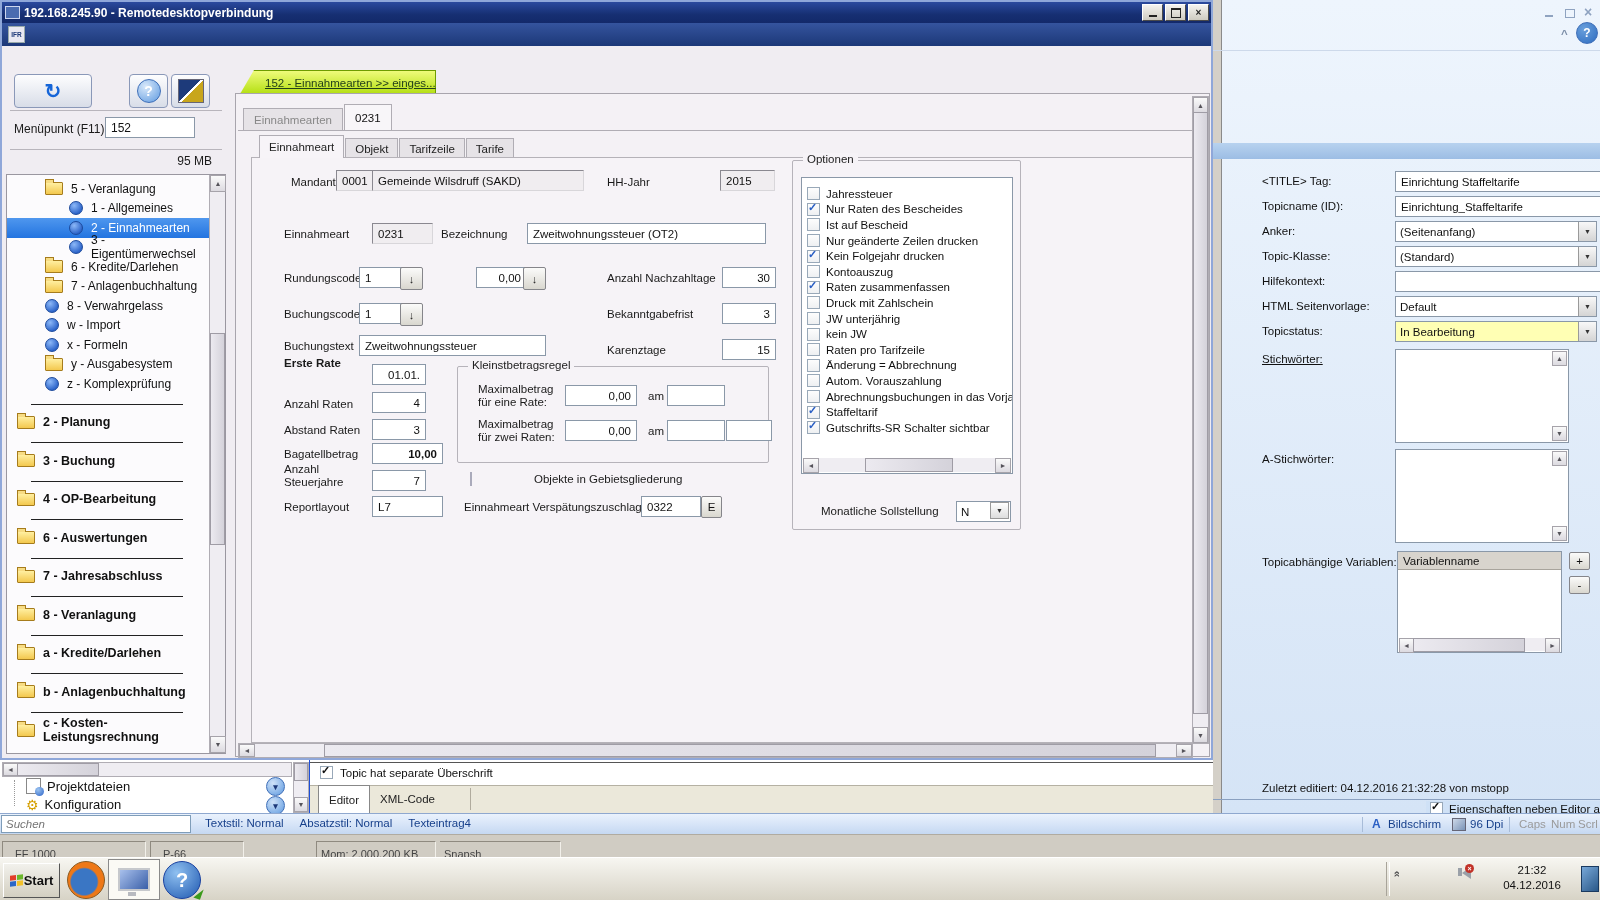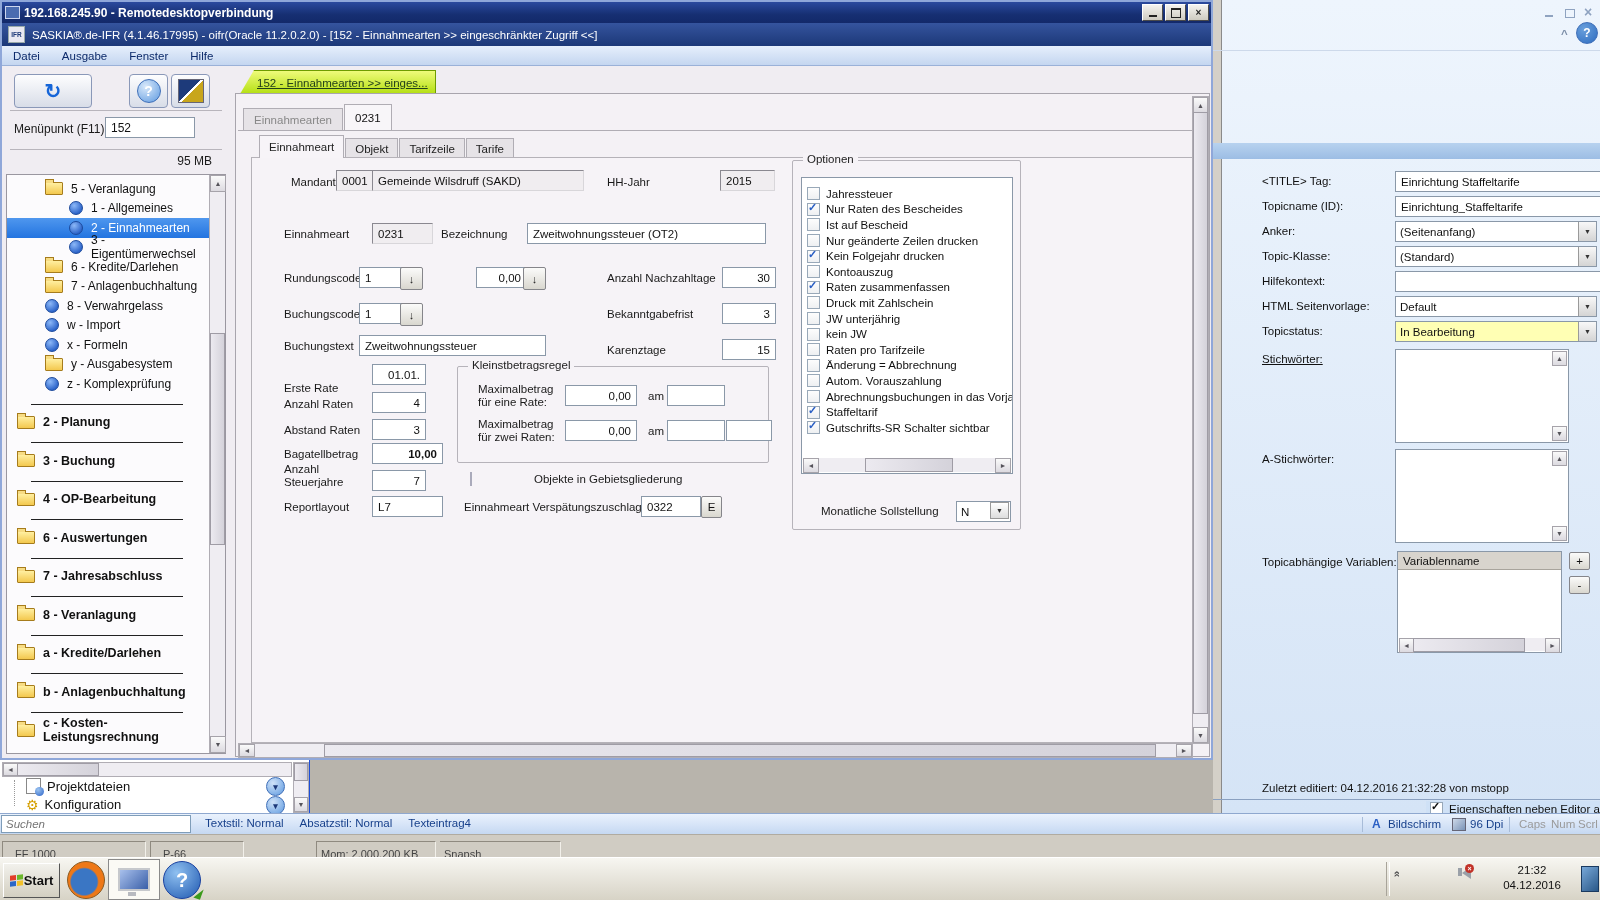--- a/index.html
+++ b/index.html
@@ -46,21 +46,21 @@
   .t-row.divider{margin-top:19px;position:relative;}
   .t-row.divider::before{content:"";position:absolute;top:-9px;left:24px;width:152px;border-top:1px solid #222;}
   .t-row.selected{background:linear-gradient(180deg,#4f97ee,#2374e0);color:#fff;}
   .t-icon{display:none;}
   .t-icon.show{display:block;}
   .icon-folder{width:16px;height:11px;background:linear-gradient(180deg,#ffefa0,#f3c84e);border:1px solid #a67c1c;border-radius:1px;position:relative;flex:none;}
   .icon-folder::before{content:"";position:absolute;top:-4px;left:-1px;width:7px;height:3px;background:#f7dc84;border:1px solid #a67c1c;border-bottom:none;}
   .icon-dot{width:12px;height:12px;border-radius:50%;background:radial-gradient(circle at 35% 30%,#8cb8f8,#2a62c8 75%);border:1px solid #1c4a9c;flex:none;}
   
   .doc-tab{left:238px;top:68px;width:194px;height:23px;background:linear-gradient(180deg,#eefb7a,#b4df12);border:1px solid #6e9c00;border-bottom:none;clip-path:polygon(14px 0,100% 0,100% 100%,0 100%);display:flex;align-items:center;}
-  .doc-tab-label{margin-left:16px;text-decoration:underline;color:#23401a;font-size:11.5px;white-space:nowrap;text-align:center;}
+  .doc-tab-label{margin-left:24px;text-decoration:underline;color:#23401a;font-size:11.5px;white-space:nowrap;text-align:center;}
   .doc-tab-close{margin-left:8px;font-weight:bold;font-size:12px;color:#111;}
   .content-panel{left:233px;top:91px;width:975px;height:664px;background:#f4f1f5;border:1px solid #a8a5ad;box-sizing:border-box;}
   .tabs1{left:7px;top:11px;height:25px;display:flex;align-items:flex-end;}
   .tab1{height:21px;padding:0 10px;display:flex;align-items:center;background:#e6e3e7;border:1px solid #b0adb4;border-bottom:none;color:#888;margin-right:1px;}
   .tab1.active{height:25px;background:#f8f6f9;color:#111;z-index:2;}
   .tabline1{left:2px;top:36px;width:955px;border-top:1px solid #b0adb4;}
   .tabs2{left:23px;top:42px;height:22px;display:flex;align-items:flex-end;}
   .tab2{height:19px;padding:0 9px;display:flex;align-items:center;background:#e6e3e7;border:1px solid #b0adb4;border-bottom:none;color:#222;margin-right:1px;font-size:11.5px;}
   .tab2.active{height:22px;background:#f7f4f8;z-index:2;}
   .form-panel{left:15px;top:63px;width:952px;height:586px;background:#f6f3f7;border:1px solid #b5b2b8;box-sizing:border-box;}
@@ -208,20 +208,37 @@
       <span class="gear">⚙</span>
       <span style="font-size:13px;">Konfiguration</span>
     </div>
     <div class="abs chev-circle" style="left:266px;top:36px;">▾</div>
     <div class="sb-track abs" style="left:293px;top:2px;width:14px;height:49px;">
       <span class="sb-thumb" style="left:0;top:0;width:12px;height:16px;"></span>
       <span class="sb-btn" style="left:0;bottom:0;width:12px;height:13px;">▼</span>
     </div>
   </div>
 
+  <div class="abs bm-panel">
+    <div class="abs" style="left:0;top:2px;width:903px;border-top:1px solid #555;"></div>
+    <div class="abs" style="left:10px;top:6px;display:flex;align-items:center;gap:7px;">
+      <span class="cb dark checked" style="background:#fff;"></span>
+      <span>Topic hat separate Überschrift</span>
+    </div>
+    <div class="abs beige" style="left:0;top:25px;width:903px;height:28px;"></div>
+    <div class="abs" style="left:8px;top:25px;display:flex;">
+        <div class="ed-tab active">
+    <span>Editor</span>
+  </div>
+        <div class="ed-tab">
+    <span>XML-Code</span>
+  </div>
+      </div>
+    <div class="abs" style="left:160px;top:28px;height:22px;border-left:1px solid #b0ab9d;"></div>
+  </div>
 
   <div class="abs statusbar">
     <div class="abs suchen" style="left:1px;top:1px;width:190px;height:18px;">
       <input placeholder="Suchen" style="">
     </div>
     <div class="abs" style="left:205px;top:3px;display:flex;gap:16px;">
       <span class="sb-text">Textstil: Normal</span>
       <span class="sb-text">Absatzstil: Normal</span>
       <span class="sb-text">Texteintrag4</span>
     </div>
@@ -259,28 +276,21 @@
       <span class="tb-btn">
           <span class="glyph-min"></span>
         </span>
       <span class="tb-btn">
           <span class="glyph-max"></span>
         </span>
       <span class="tb-btn" style="margin-right:2px;">×</span>
     </div>
     <div class="abs app-titlebar">
       <span class="app-icon">IFR</span>
-      <span class="app-title">SASKIA®.de-IFR (4.1.46.17995) - oifr(Oracle 11.2.0.2.0) - [152 - Einnahmearten &gt;&gt;  eingeschränkter Zugriff &lt;&lt;]</span>
-    </div>
-    <div class="abs menubar">
-        <span class="menu-item">Datei</span>
-        <span class="menu-item">Ausgabe</span>
-        <span class="menu-item">Fenster</span>
-        <span class="menu-item">Hilfe</span>
-      </div>
+    </div>
 
     <div class="abs side-btn-refresh side-btn" style="left:12px;top:72px;width:76px;height:32px;">
       <span class="refresh-glyph">↻</span>
     </div>
     <div class="abs side-btn" style="left:127px;top:72px;width:37px;height:32px;">
       <span class="help-circle">?</span>
     </div>
     <div class="abs side-btn" style="left:169px;top:72px;width:37px;height:32px;">
       <span class="export-glyph"></span>
     </div>
@@ -455,21 +465,21 @@
         <div class="abs inp" style="left:107px;top:145px;width:38px;height:19px;">1</div>
         <div class="abs btn3d spin" style="left:148px;top:145px;height:21px;">↓</div>
         <span class="abs lbl" style="left:355px;top:150px;">Bekanntgabefrist</span>
         <div class="abs inp num" style="left:470px;top:145px;width:47px;height:19px;">3</div>
 
         <span class="abs lbl" style="left:32px;top:182px;">Buchungstext</span>
         <div class="abs inp" style="left:107px;top:177px;width:180px;height:19px;">Zweitwohnungssteuer</div>
         <span class="abs lbl" style="left:355px;top:186px;">Karenztage</span>
         <div class="abs inp num" style="left:470px;top:181px;width:47px;height:19px;">15</div>
 
-        <span class="abs lbl" style="left:32px;top:224px;">Erste Rate</span>
+        <span class="abs lbl" style="left:32px;top:199px;font-weight:bold;">Erste Rate</span>
         <div class="abs inp num" style="left:120px;top:206px;width:47px;height:19px;">01.01.</div>
 
         <div class="abs gbox" style="left:205px;top:208px;width:310px;height:95px;">
           <span class="legend">Kleinstbetragsregel</span>
           <span class="abs lbl" style="left:20px;top:16px;width:92px;white-space:normal;line-height:13px;">Maximalbetrag für eine Rate:</span>
           <div class="abs inp num" style="left:107px;top:18px;width:65px;height:19px;">0,00</div>
           <span class="abs lbl" style="left:190px;top:23px;">am</span>
           <div class="abs inp" style="left:209px;top:18px;width:51px;height:19px;"></div>
           <span class="abs lbl" style="left:20px;top:51px;width:92px;white-space:normal;line-height:13px;">Maximalbetrag für zwei Raten:</span>
           <div class="abs inp num" style="left:107px;top:53px;width:65px;height:19px;">0,00</div>

